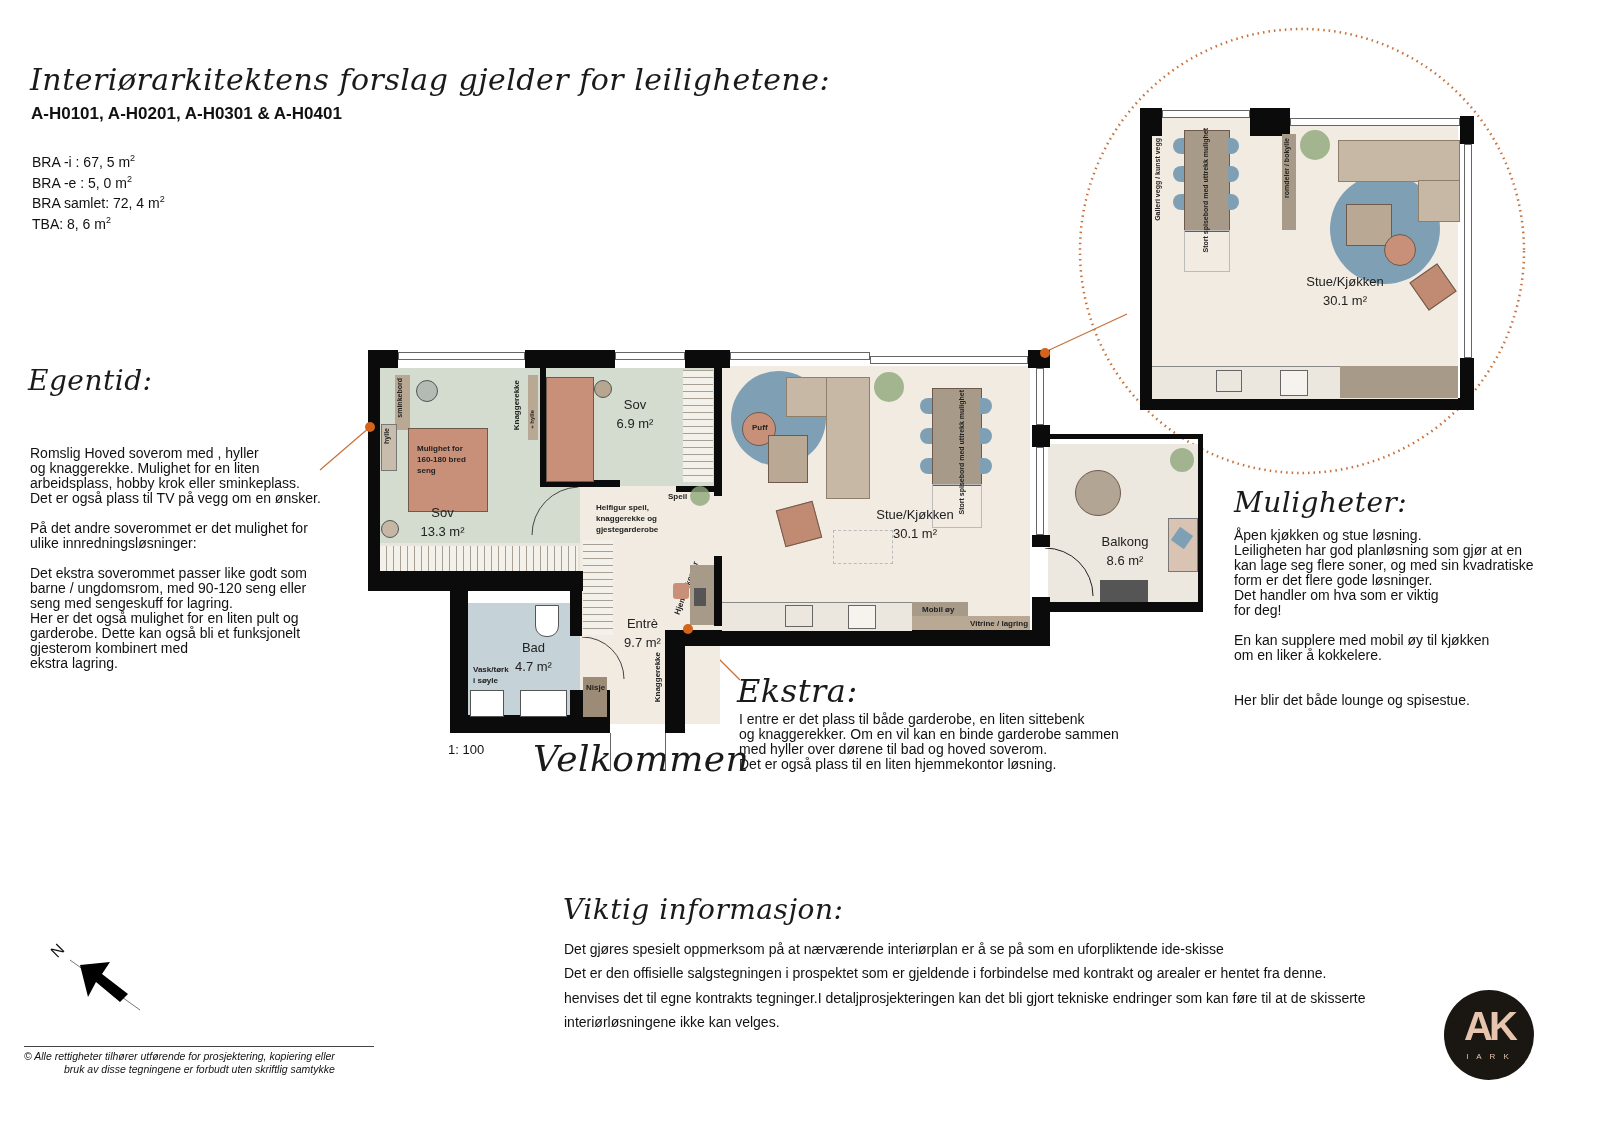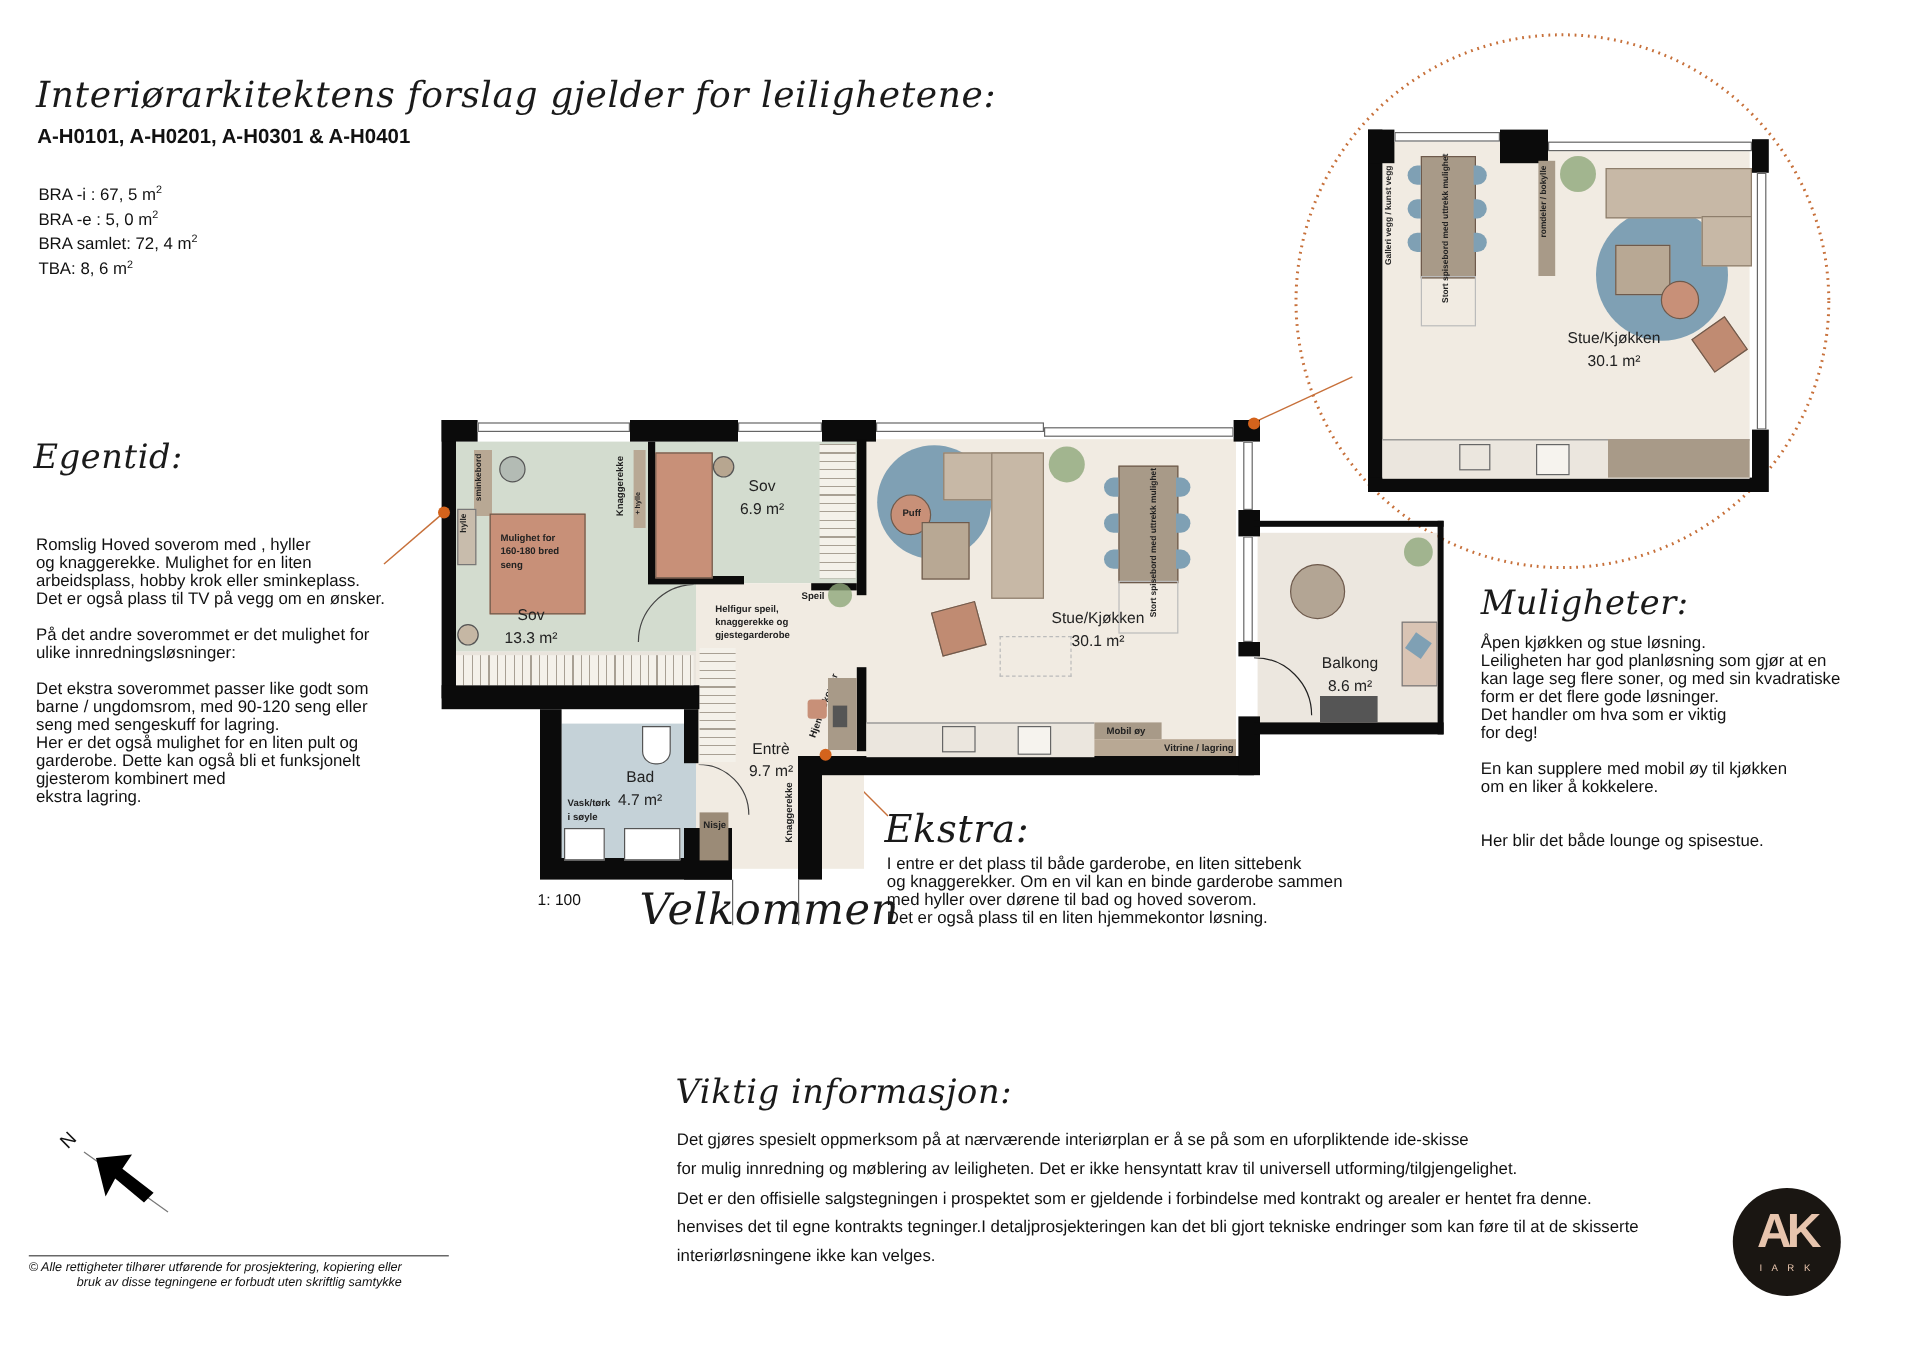--- a/index.html
+++ b/index.html
@@ -62,21 +62,20 @@
 
 <div class="abs script" style="left:737px;top:672px;font-size:32px;">Ekstra:</div>
 <div class="abs body-text" style="left:739px;top:712px;width:420px;">I entre er det plass til både garderobe, en liten sittebenk
 og knaggerekker. Om en vil kan en binde garderobe sammen
 med hyller over dørene til bad og hoved soverom.
 Det er også plass til en liten hjemmekontor løsning.</div>
 
 <div class="abs script" style="left:563px;top:893px;font-size:28px;">Viktig informasjon:</div>
 <div class="abs cond" style="left:564px;top:937px;font-size:14px;line-height:24.3px;">
   <div>Det gjøres spesielt oppmerksom på at nærværende interiørplan er å se på som en uforpliktende ide-skisse</div>
-  <div>for mulig innredning og møblering av leiligheten. Det er ikke hensyntatt krav til universell utforming/tilgjengelighet.</div>
   <div>Det er den offisielle salgstegningen i prospektet som er gjeldende i forbindelse med kontrakt og arealer er hentet fra denne.</div>
   <div>henvises det til egne kontrakts tegninger.I detaljprosjekteringen kan det bli gjort tekniske endringer som kan føre til at de skisserte</div>
   <div>interiørløsningene ikke kan velges.</div>
 </div>
 
 <div class="abs" style="left:40px;top:940px;width:120px;height:80px;">
   <svg width="120" height="80" viewBox="0 0 120 80">
     <line x1="30" y1="20" x2="100" y2="70" stroke="#777" stroke-width="1"></line>
     <polygon points="40,25 70,22 62,34 88,54 80,62 56,42 48,57" fill="#000"></polygon>
   </svg>
@@ -231,21 +230,21 @@
   <div class="abs small-lbl" style="left:922px;top:605px;">Mobil øy</div>
   <div class="abs" style="left:912px;top:616px;width:118px;height:14px;background:#b8a894;"></div>
   <div class="abs small-lbl" style="left:970px;top:619px;">Vitrine / lagring</div>
   <div class="abs" style="left:1040px;top:348px;width:10px;height:10px;border-radius:50%;background:#d4631c;"></div>
   <div class="abs" style="left:365px;top:422px;width:10px;height:10px;border-radius:50%;background:#d4631c;"></div>
 
   <div class="abs" style="left:1075px;top:470px;width:44px;height:44px;border-radius:50%;background:#b3a594;border:1px solid #6e5a4c;"></div>
   <div class="abs" style="left:1170px;top:448px;width:24px;height:24px;border-radius:50%;background:#8fa87a;opacity:0.8;"></div>
   <div class="abs" style="left:1168px;top:518px;width:28px;height:52px;background:#d9c4b4;border:1px solid #777;"></div>
   <div class="abs" style="left:1174px;top:530px;width:16px;height:16px;background:#7fa0b4;transform:rotate(35deg);"></div>
-  <div class="abs room-label" style="left:1095px;top:543px;width:60px;">
+  <div class="abs room-label" style="left:1095px;top:532px;width:60px;">
     <div>Balkong</div>
     <div>8.6 m²</div>
   </div>
   <div class="abs" style="left:1100px;top:580px;width:48px;height:22px;background:#555;"></div>
   <svg class="abs" style="left:1045px;top:548px;" width="50" height="52">
     <path d="M0 0 A48 48 0 0 1 48 48" fill="none" stroke="#222" stroke-width="1"></path>
   </svg>
 
   <div class="abs cond" style="left:448px;top:742px;font-size:13px;">1: 100</div>
   <div class="abs script" style="left:533px;top:738px;font-size:36px;">Velkommen</div>

